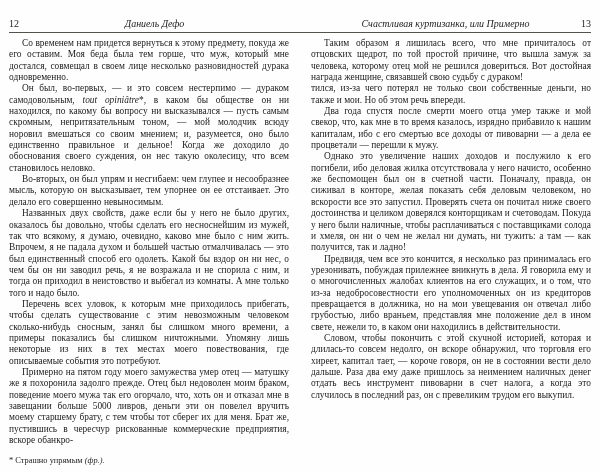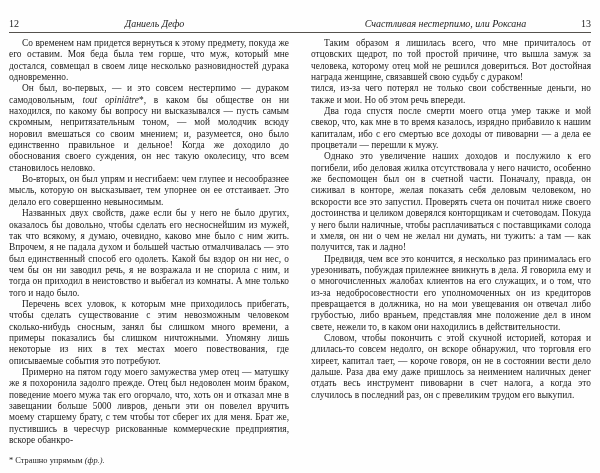--- a/index.html
+++ b/index.html
@@ -37,21 +37,21 @@
 <body>
 
 <div class="spread">
 
   <div class="pg-header">
     <div class="header-half">
       <span class="page-num pos-left">12</span>
       <span class="running">Даниель Дефо</span>
     </div>
     <div class="header-half">
-      <span class="running">Счастливая нестерпимо, или Роксана</span>
+      <span class="running">Счастливая куртизанка, или Примерно</span>
       <span class="page-num pos-right">13</span>
     </div>
   </div>
 
   <hr class="header-rule">
 
   <div class="columns">
 
     <div class="col">
       <div class="col-text">

